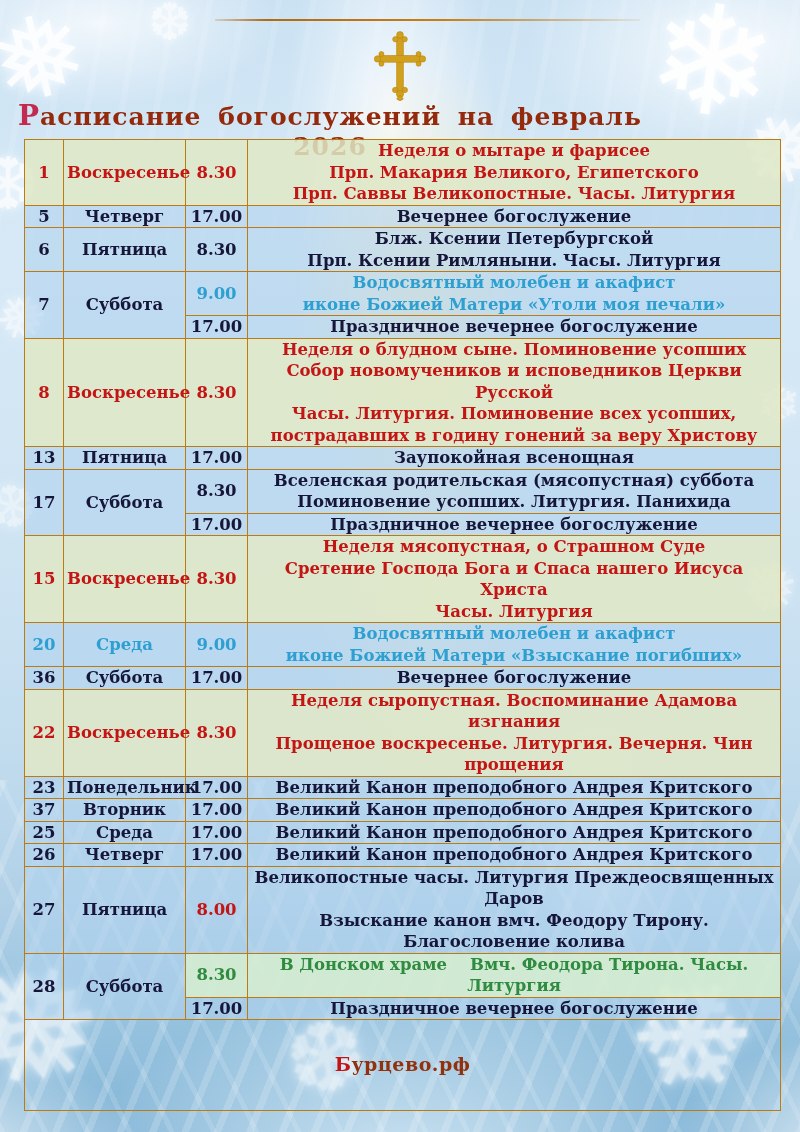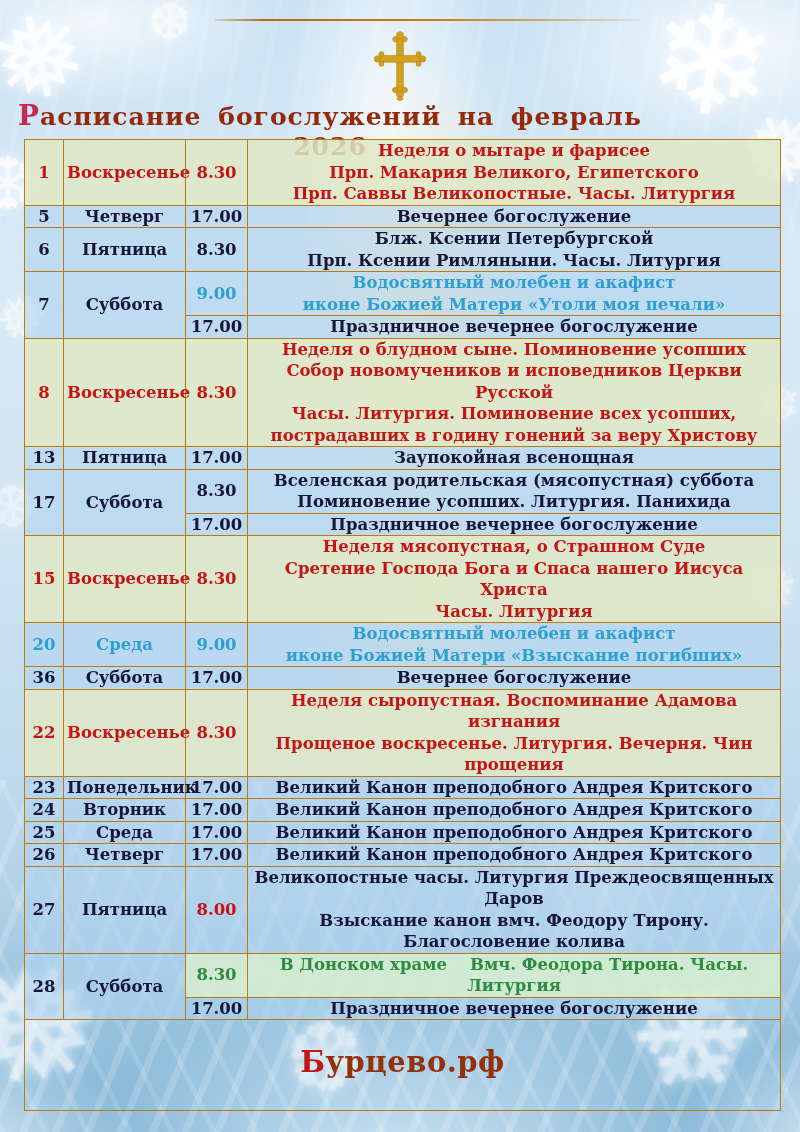--- a/index.html
+++ b/index.html
@@ -44,21 +44,21 @@
     border-collapse:collapse;table-layout:fixed;}
   .schedule td{border:1px solid var(--c-border);text-align:center;vertical-align:middle;
     padding:0 3px;font-weight:bold;font-size:16.5px;line-height:21.5px;}
   .col-date{width:39px;}.col-day{width:122px;}.col-time{width:62px;}
   .desc-cell{white-space:pre-wrap;}
   .t-red{color:var(--c-red);} .t-dark{color:var(--c-dark);}
   .t-cyan{color:var(--c-cyan);} .t-green{color:var(--c-green);}
   .bg-sunday{background:var(--bg-sunday);} .bg-regular{background:var(--bg-regular);}
   .bg-green{background:var(--bg-greencell);}
   .footer-cell{height:90px;background:transparent;}
-  .site{font-size:29px;font-weight:bold;color:var(--c-footer);letter-spacing:.5px;}
+  .site{font-size:19px;font-weight:bold;color:var(--c-footer);letter-spacing:.5px;}
   .site .initial{color:var(--c-footer-initial);}
 </style>
 </head>
 <body>
 
 <div class="center-glow"></div>
 <div class="frost-streaks-top"></div>
 <div class="frost-streaks"></div>
 
 <div class="flake" style="left:-8px;top:2px;font-size:112px;opacity:.9;transform:rotate(-14deg)">❅</div>
@@ -192,21 +192,21 @@
         <td class="desc-cell t-red bg-sunday">Неделя сыропустная. Воспоминание Адамова изгнания
 Прощеное воскресенье. Литургия. Вечерня. Чин прощения</td>
       </tr>
       <tr>
         <td class="date-cell t-dark bg-regular">23</td>
         <td class="day-cell t-dark bg-regular">Понедельник</td>
         <td class="time-cell t-dark bg-regular">17.00</td>
         <td class="desc-cell t-dark bg-regular">Великий Канон преподобного Андрея Критского</td>
       </tr>
       <tr>
-        <td class="date-cell t-dark bg-regular">24</td>
+        <td class="date-cell t-dark bg-regular">37</td>
         <td class="day-cell t-dark bg-regular">Вторник</td>
         <td class="time-cell t-dark bg-regular">17.00</td>
         <td class="desc-cell t-dark bg-regular">Великий Канон преподобного Андрея Критского</td>
       </tr>
       <tr>
         <td class="date-cell t-dark bg-regular">25</td>
         <td class="day-cell t-dark bg-regular">Среда</td>
         <td class="time-cell t-dark bg-regular">17.00</td>
         <td class="desc-cell t-dark bg-regular">Великий Канон преподобного Андрея Критского</td>
       </tr>

